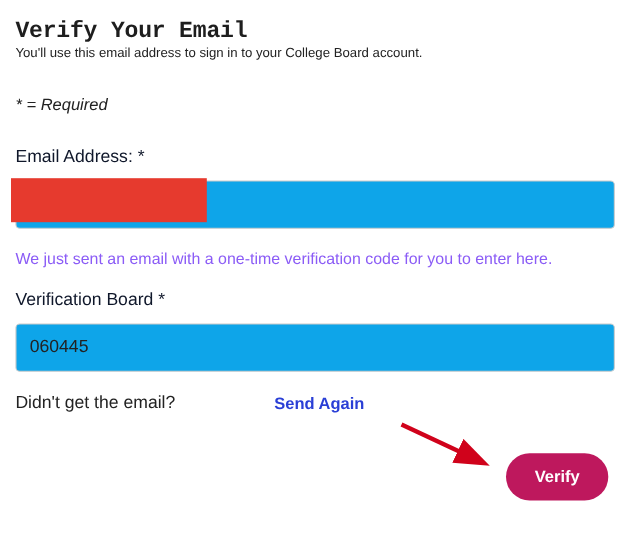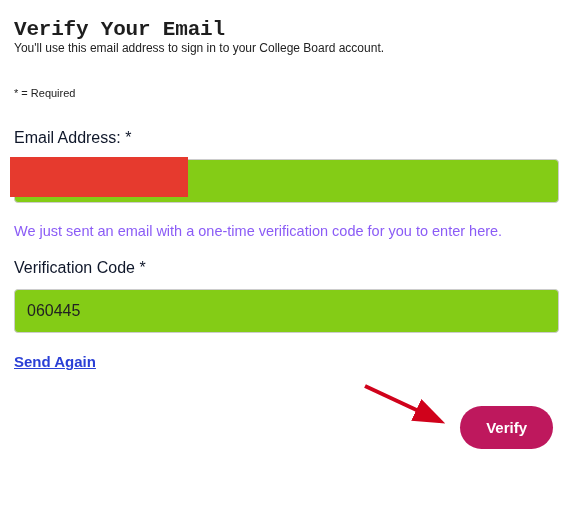--- a/index.html
+++ b/index.html
@@ -15,21 +15,22 @@
       font-weight: 700;
       letter-spacing: -0.2px;
       font-family: Liberation Mono, monospace;
     }
     .subtitle {
       font-size: 12px;
       margin-bottom: 32px;
       color: #222;
     }
     .required-note {
-      font-size: 11px;
+      font-size: 15px;
+      font-style: italic;
       margin-bottom: 30px;
       color: #222;
     }
     .field-label {
       font-size: 16px;
       color: #0f172a;
       margin-bottom: 12px;
       display: block;
     }
     .input-wrap {
@@ -37,21 +38,21 @@
       margin-bottom: 20px;
     }
     .text-input {
       width: 100%;
       height: 44px;
       border: 1px solid #ccc;
       border-radius: 4px;
       padding: 0 12px;
       font-size: 16px;
       color: #222;
-      background: #84cc16;
+      background: #0ea5e9;
     }
     .redacted {
       position: absolute;
       top: -2px;
       left: -4px;
       width: 178px;
       height: 40px;
       background: #e63a2e;
     }
     .helper-text {
@@ -66,21 +67,20 @@
       margin-top: 12px;
       margin-bottom: 36px;
     }
     .resend-q {
       font-size: 16px;
       color: #222;
     }
     .resend-link {
       color: #2a3fd6;
       font-weight: 700;
-      text-decoration: underline;
       font-size: 15px;
       cursor: pointer;
     }
     .verify-row {
       display: flex;
       justify-content: flex-end;
       padding-right: 6px;
     }
     .verify-btn {
       background: #be185d;
@@ -109,26 +109,27 @@
 <p class="required-note">* = Required</p>
 
 <label class="field-label">Email Address: *</label>
 <div class="input-wrap">
   <input type="text" class="text-input" value="" style="">
   <div class="redacted"></div>
 </div>
 
 <p class="helper-text">We just sent an email with a one-time verification code for you to enter here.</p>
 
-<label class="field-label">Verification Code *</label>
+<label class="field-label">Verification Board *</label>
 <div class="input-wrap">
   <input type="text" class="text-input" value="060445" style="">
 </div>
 
 <div class="row-resend">
+  <span class="resend-q">Didn't get the email?</span>
   <a class="resend-link">Send Again</a>
 </div>
 
 <svg class="arrow" width="95" height="60">
   <defs>
     <marker id="ah" markerWidth="8" markerHeight="8" refX="6" refY="3" orient="auto">
       <polygon points="0 0, 8 3, 0 6" fill="#d0021b"></polygon>
     </marker>
   </defs>
   <line x1="5" y1="8" x2="78" y2="42" stroke="#d0021b" stroke-width="4" marker-end="url(#ah)"></line>

